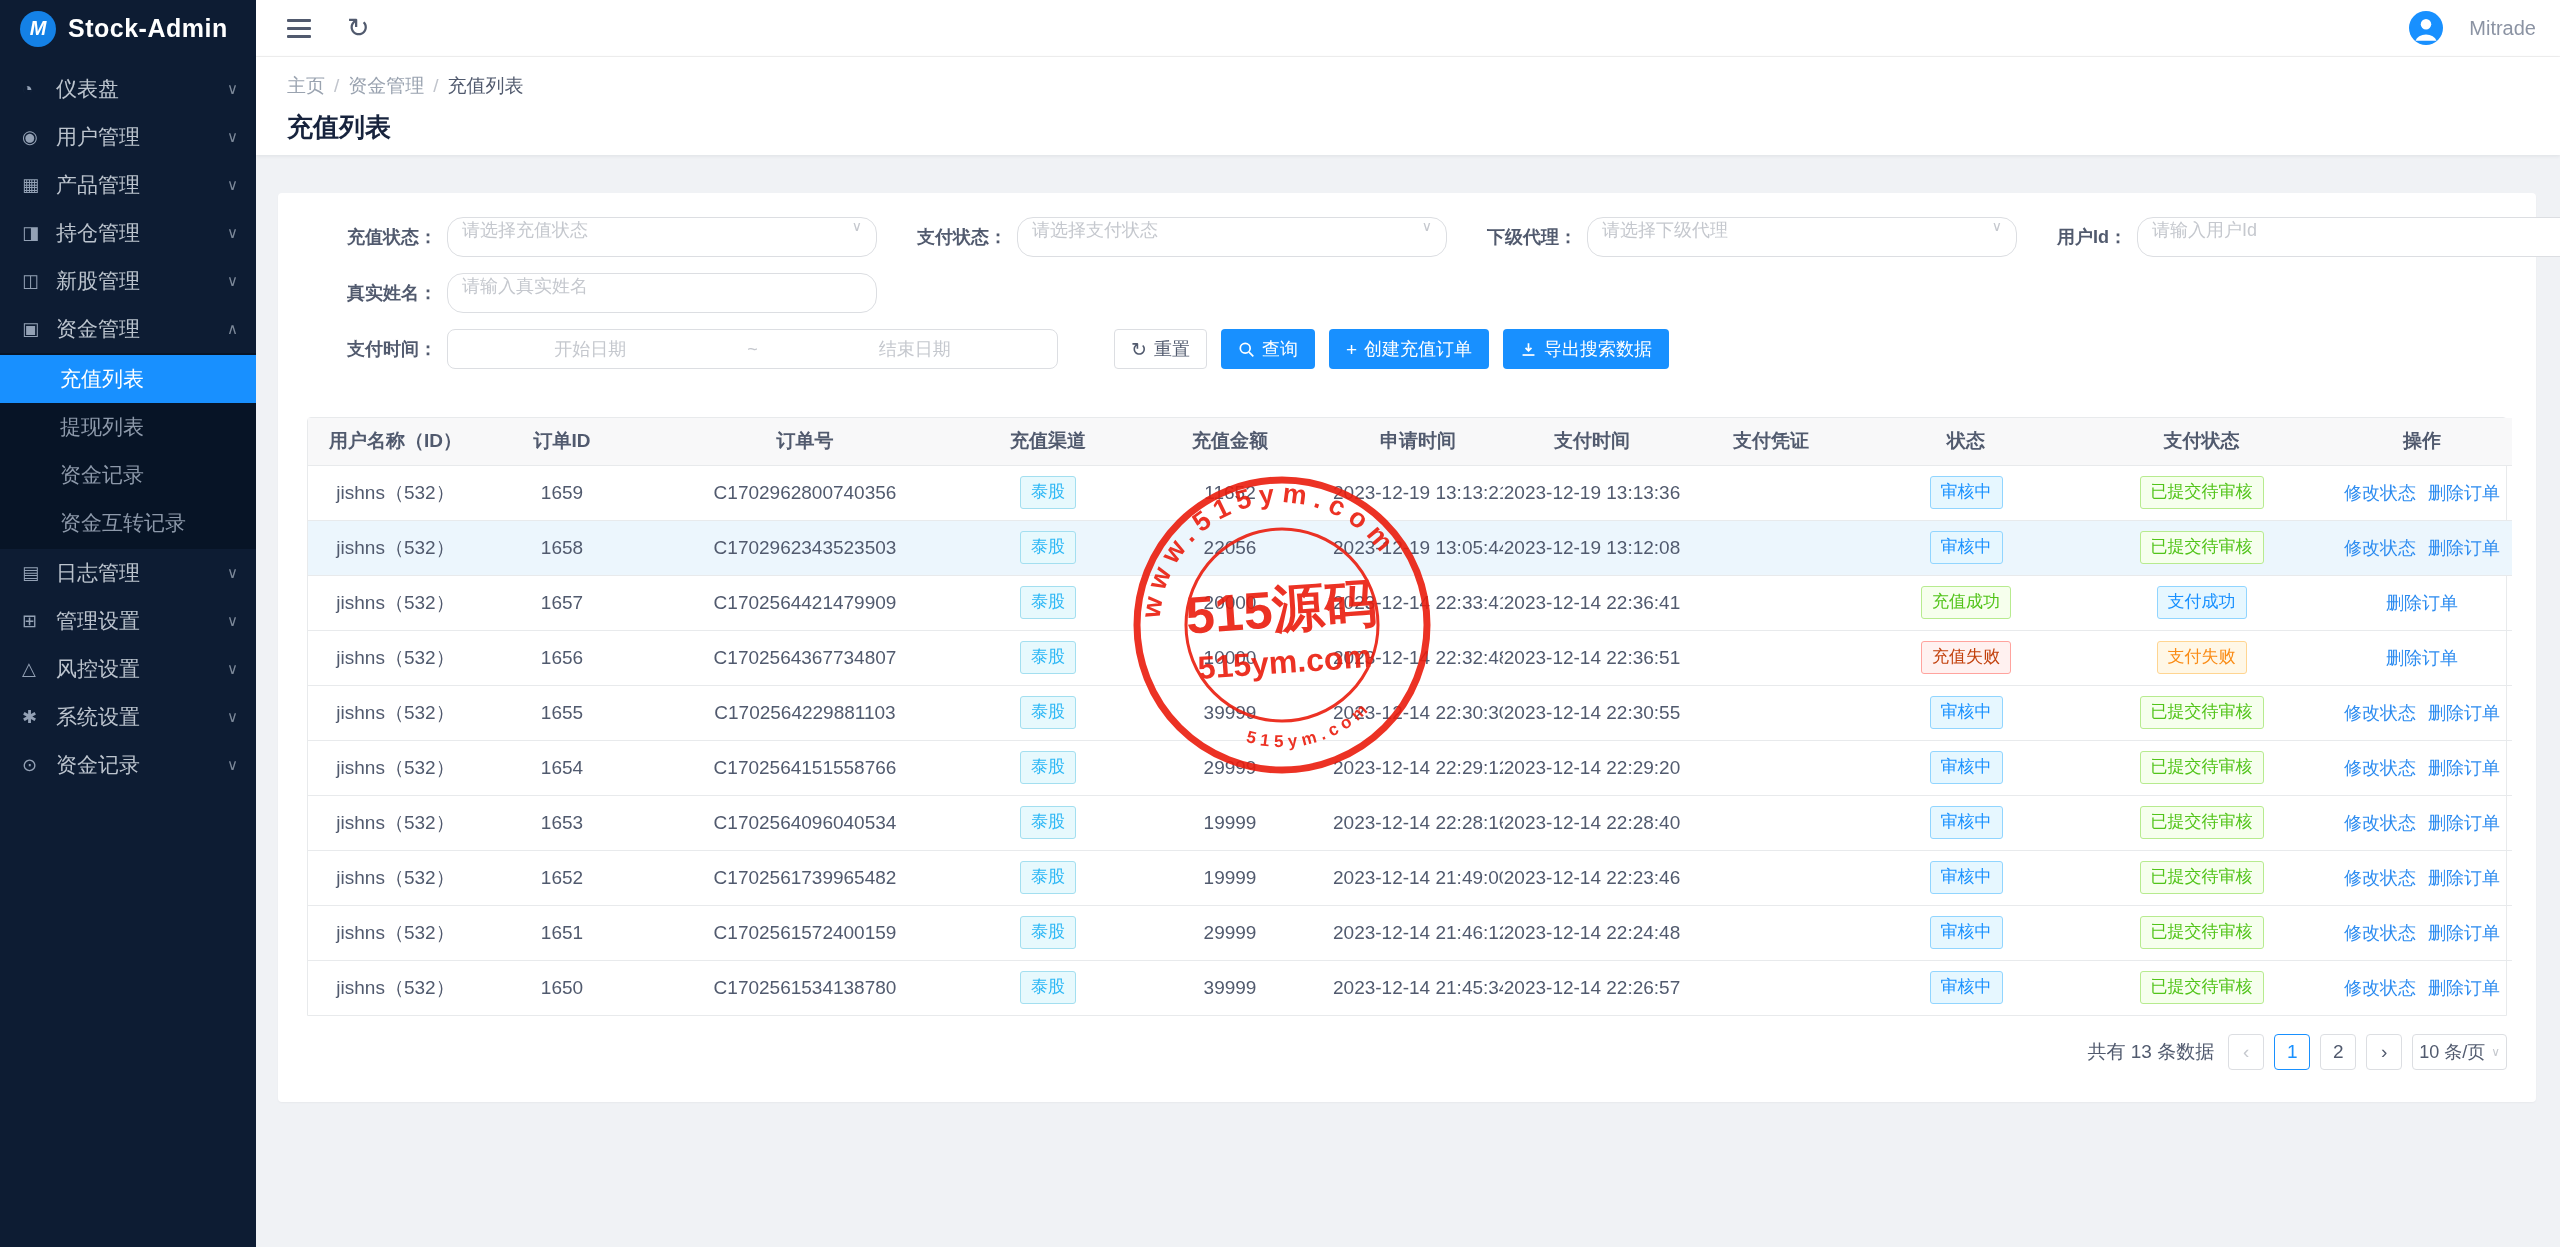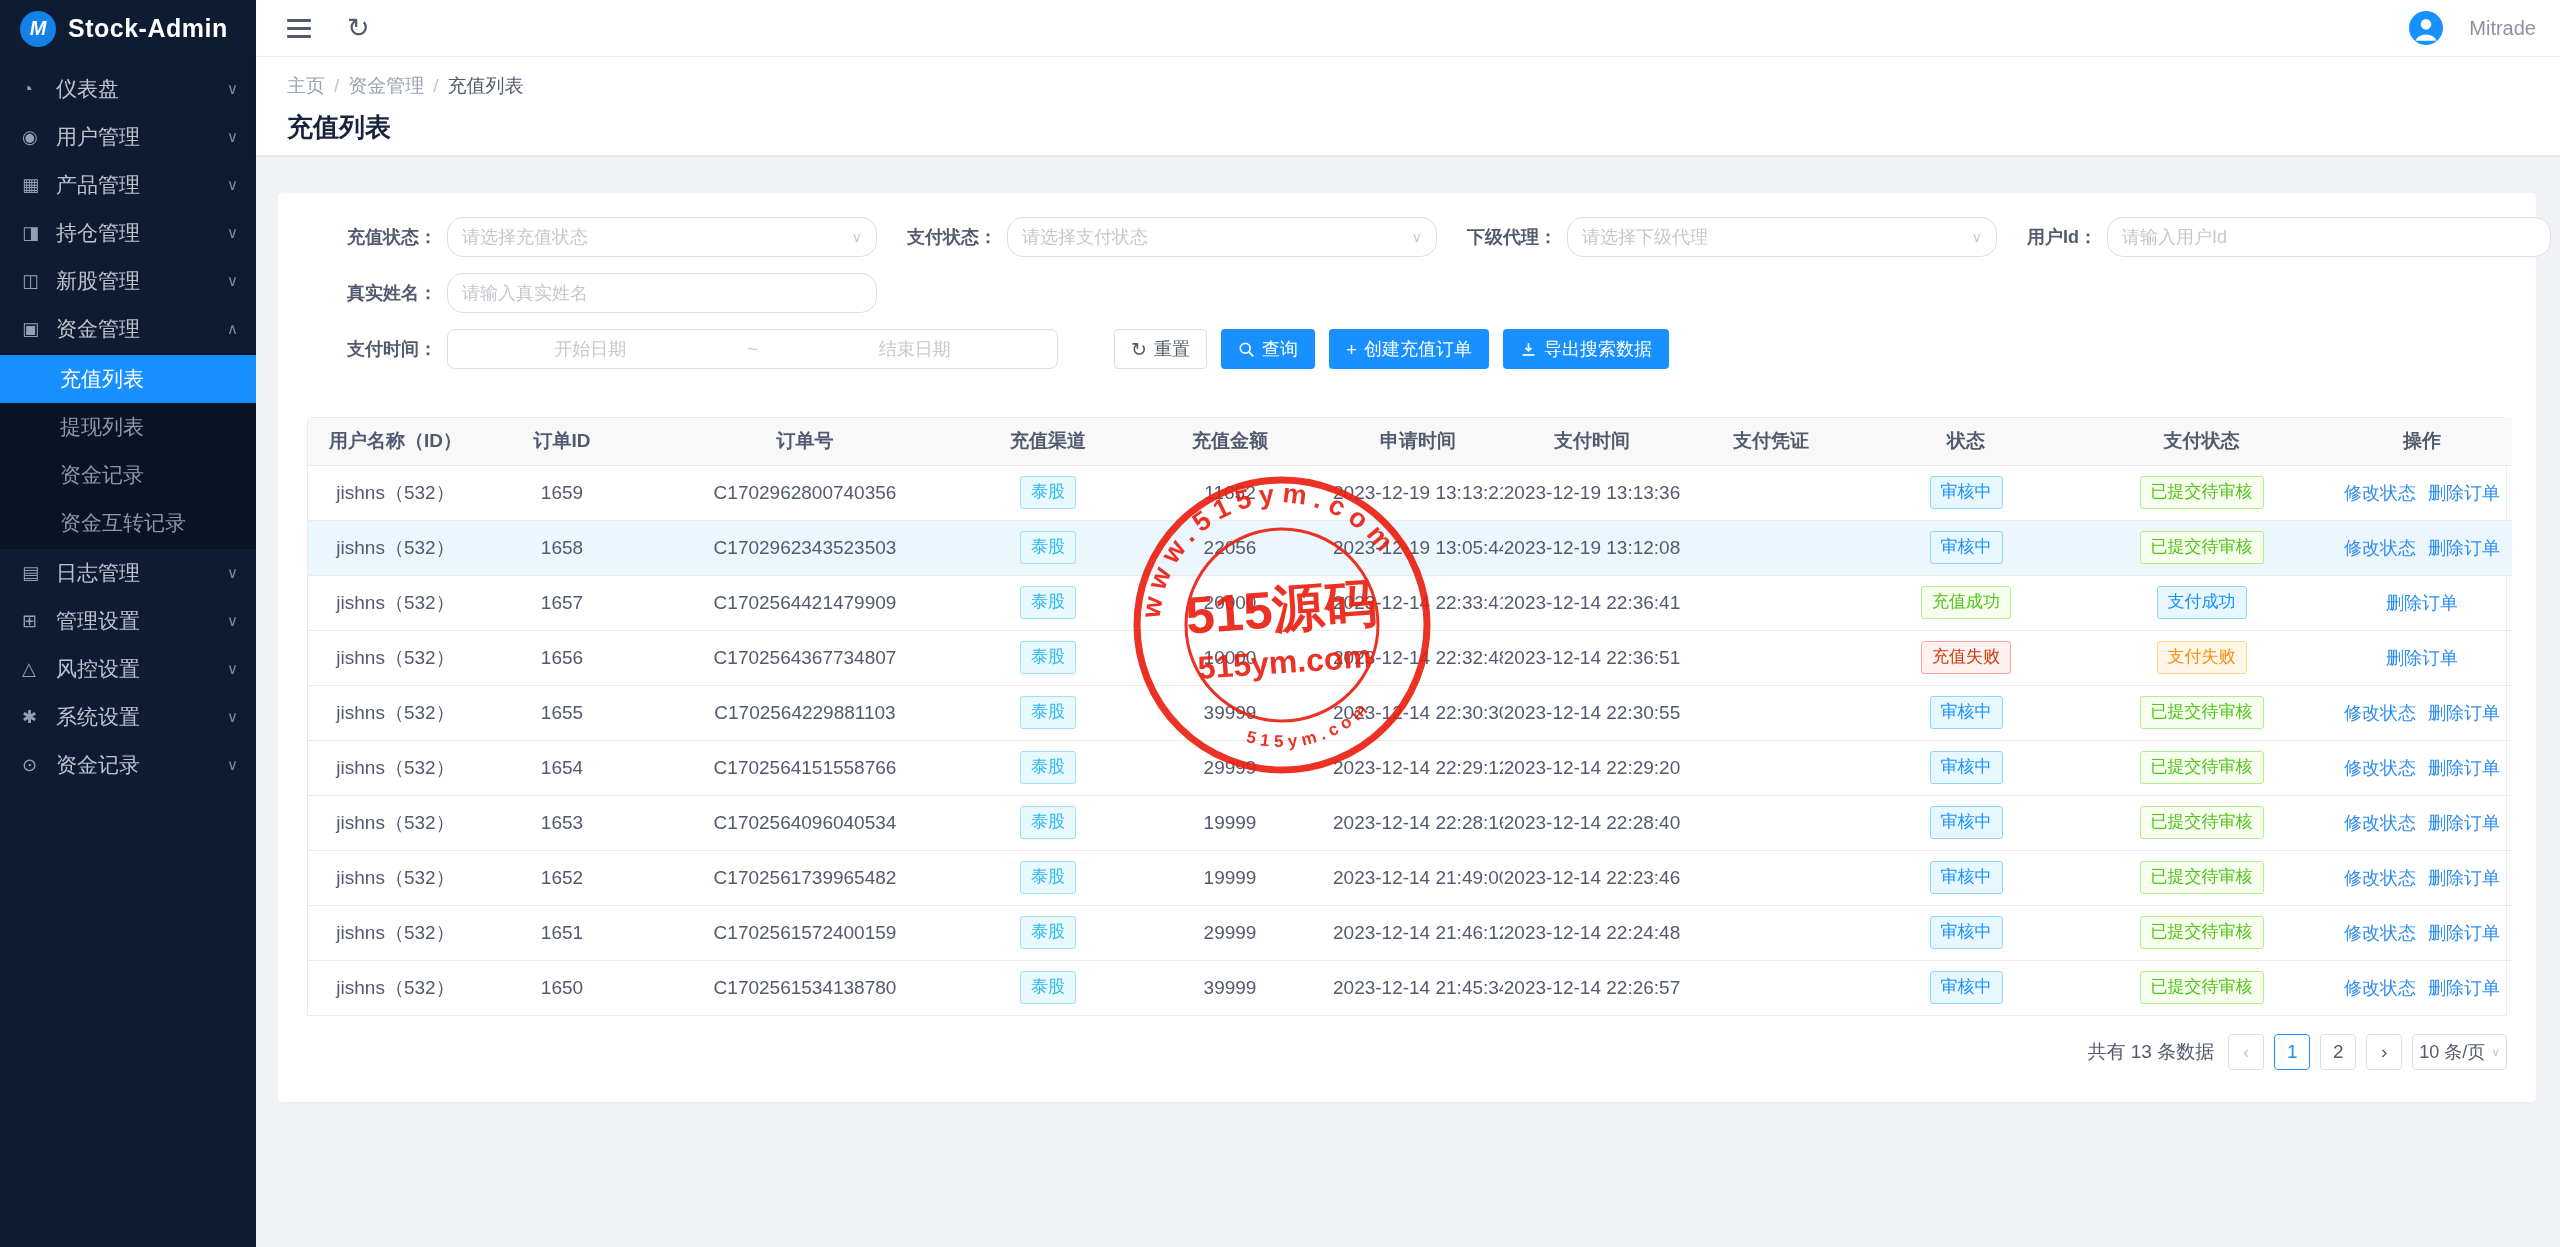--- a/index.html
+++ b/index.html
@@ -35,23 +35,23 @@
   .breadcrumb .sep{color:#c0c4cc}
   .breadcrumb .last{color:#515a6e}
   .page-title{margin-top:11px;font-size:26px;font-weight:bold;color:#17233d}
 
   .content{flex:1;padding:38px 24px 0 22px;position:relative}
   .card{background:#fff;border-radius:4px;height:909px;padding:24px 29px 0;position:relative;box-shadow:0 1px 2px rgba(0,0,0,.04)}
 
   
   .filter-row{display:flex;align-items:center;margin-bottom:16px;padding-left:40px}
   .fg{display:flex;align-items:center}
-  .fg + .fg{margin-left:30px}
+  .fg + .fg{margin-left:40px}
   .f-label{font-size:18px;font-weight:bold;color:#515a6e;white-space:nowrap;margin-right:10px}
-  .select,.input{height:40px;border:1px solid #dcdee2;border-radius:16px;background:#fff;display:flex;align-items:center;padding:0 14px;font-size:18px;color:#c5c8ce}
+  .select,.input{height:40px;border:1px solid #dcdee2;border-radius:16px;background:#fff;display:flex;padding:0 14px;font-size:18px;color:#c5c8ce}
   .select{justify-content:space-between;cursor:pointer}
   .select .chev{color:#c5c8ce;font-size:14px;margin-left:8px}
   .w430{width:430px}.w444{width:444px}
   .daterange{width:611px;height:40px;border:1px solid #dcdee2;border-radius:8px;display:flex;align-items:center;font-size:18px;color:#c5c8ce;cursor:pointer}
   .daterange span{flex:1;text-align:center}
   .daterange .tilde{flex:0 0 40px;color:#c5c8ce}
 
   .btn{height:40px;border-radius:4px;font-size:18px;display:inline-flex;align-items:center;gap:7px;padding:0 16px;cursor:pointer;border:1px solid transparent;white-space:nowrap}
   .btn-default{background:#fff;border-color:#dcdee2;color:#515a6e}
   .btn-primary{background:#1890ff;color:#fff}

